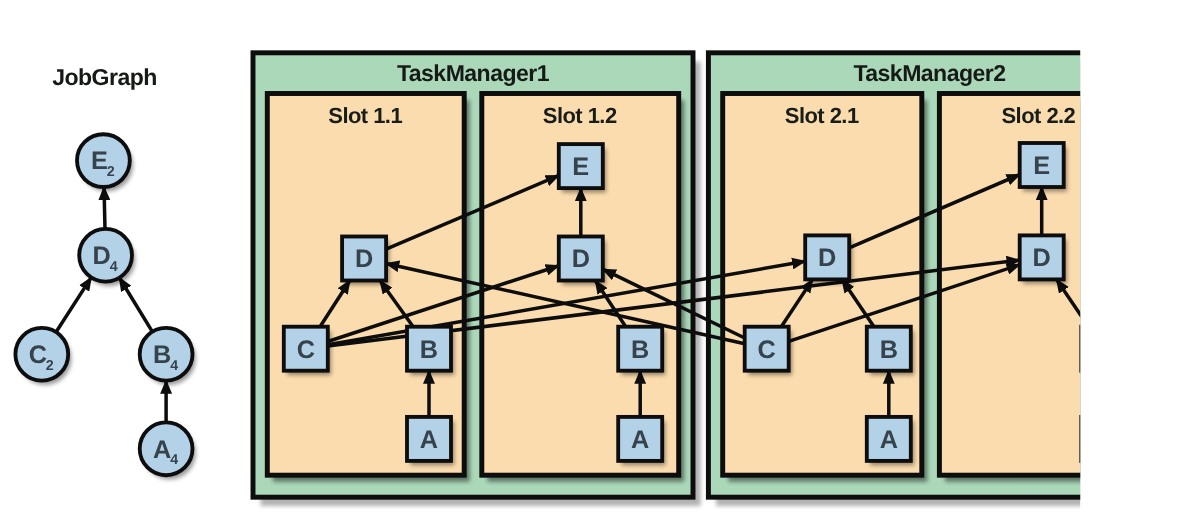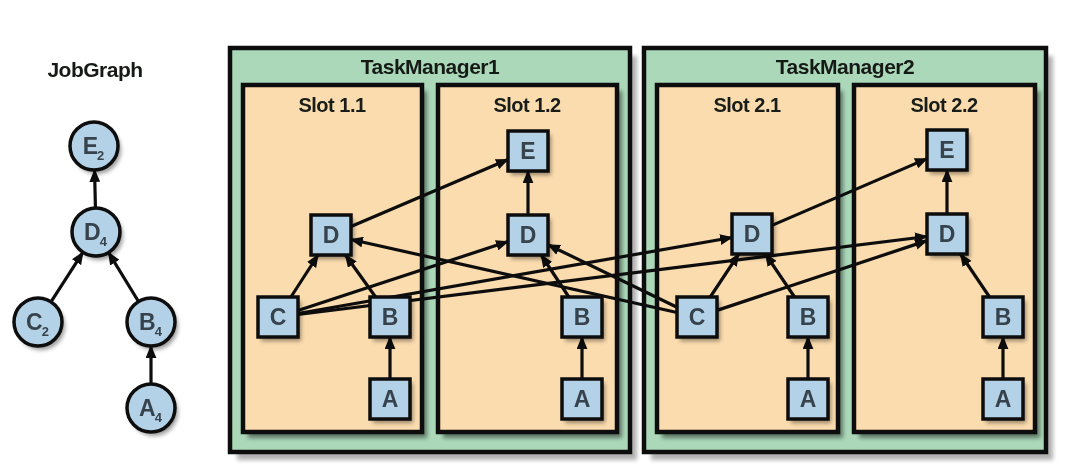--- a/index.html
+++ b/index.html
@@ -1,16 +1,16 @@
 <!DOCTYPE html>
 <html><head>
 <meta charset="utf-8">
 <style>
   html,body{margin:0;padding:0;background:#ffffff;}
-  .stage{position:relative;width:1071px;height:475px;background:#ffffff;overflow:hidden;
+  .stage{position:relative;width:982px;height:475px;background:#ffffff;overflow:hidden;
          font-family:"Liberation Sans", sans-serif;}
   svg{display:block;}
   text{font-family:"Liberation Sans", sans-serif;}
   .title{font-size:21px;font-weight:bold;letter-spacing:-0.5px;fill:#151a16;}
   .slot-label{font-size:20px;font-weight:bold;letter-spacing:-0.5px;fill:#181d19;}
 </style>
 </head>
 <body>
 
 <div class="stage">

